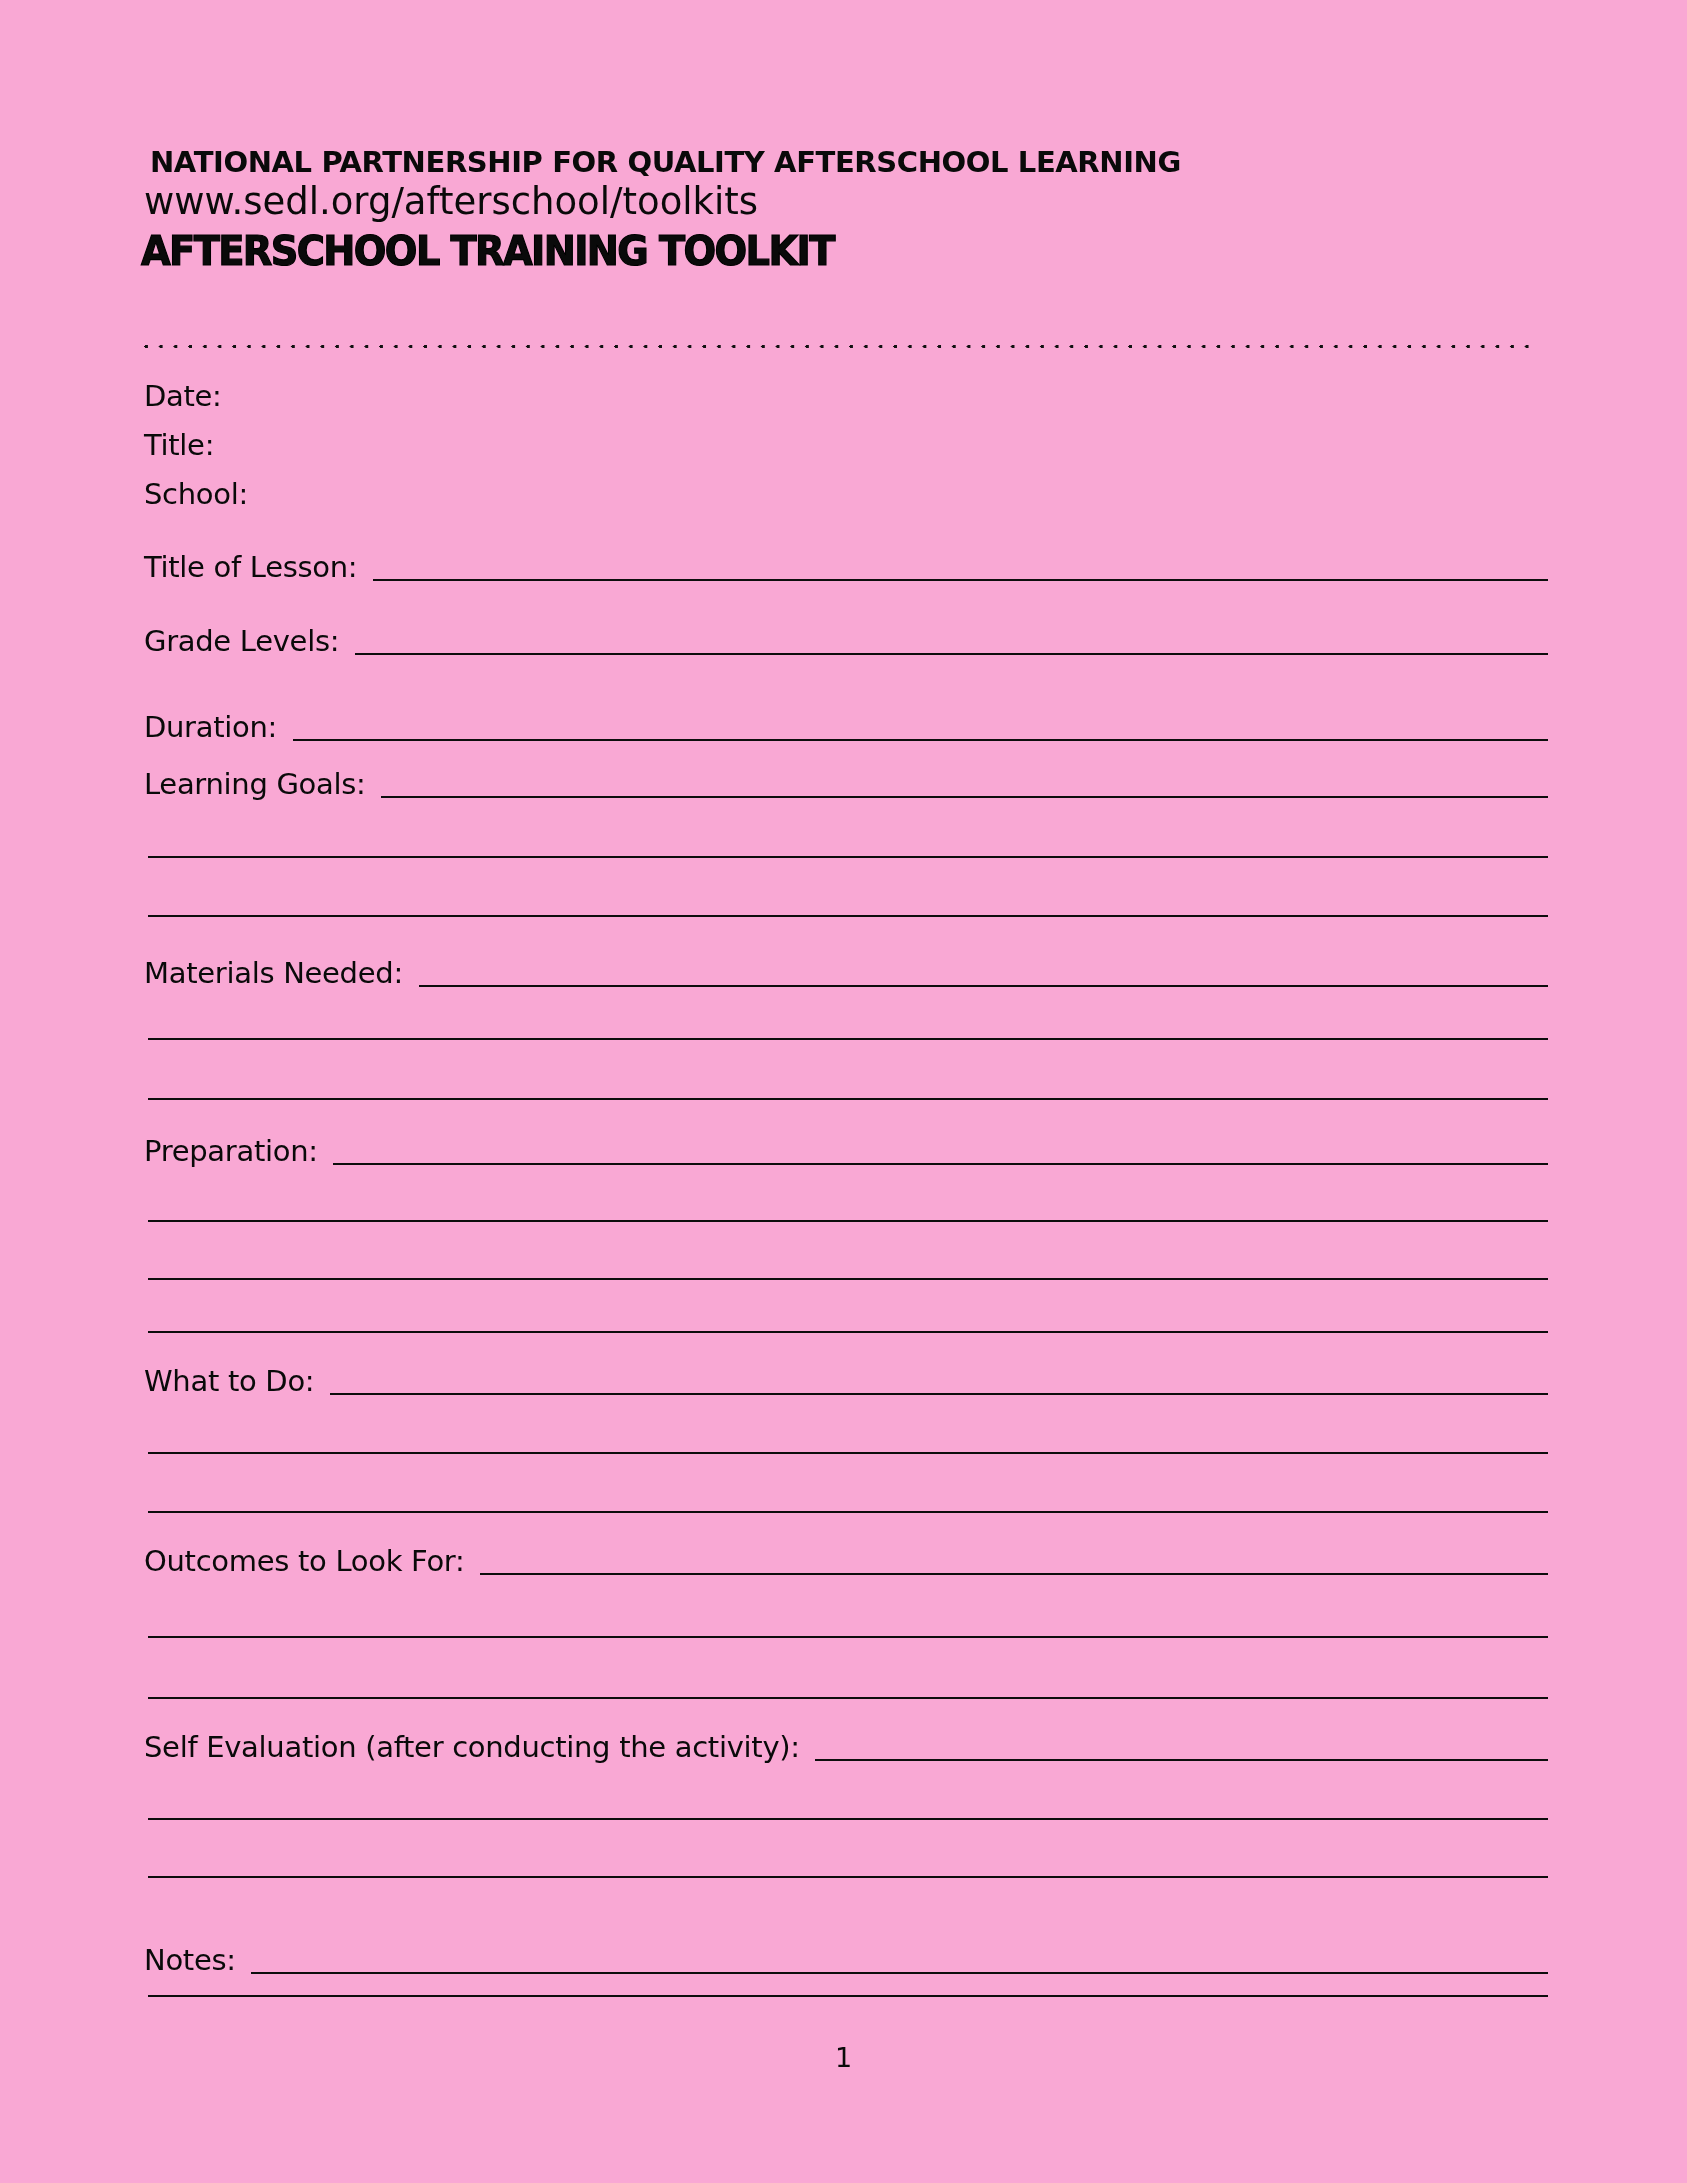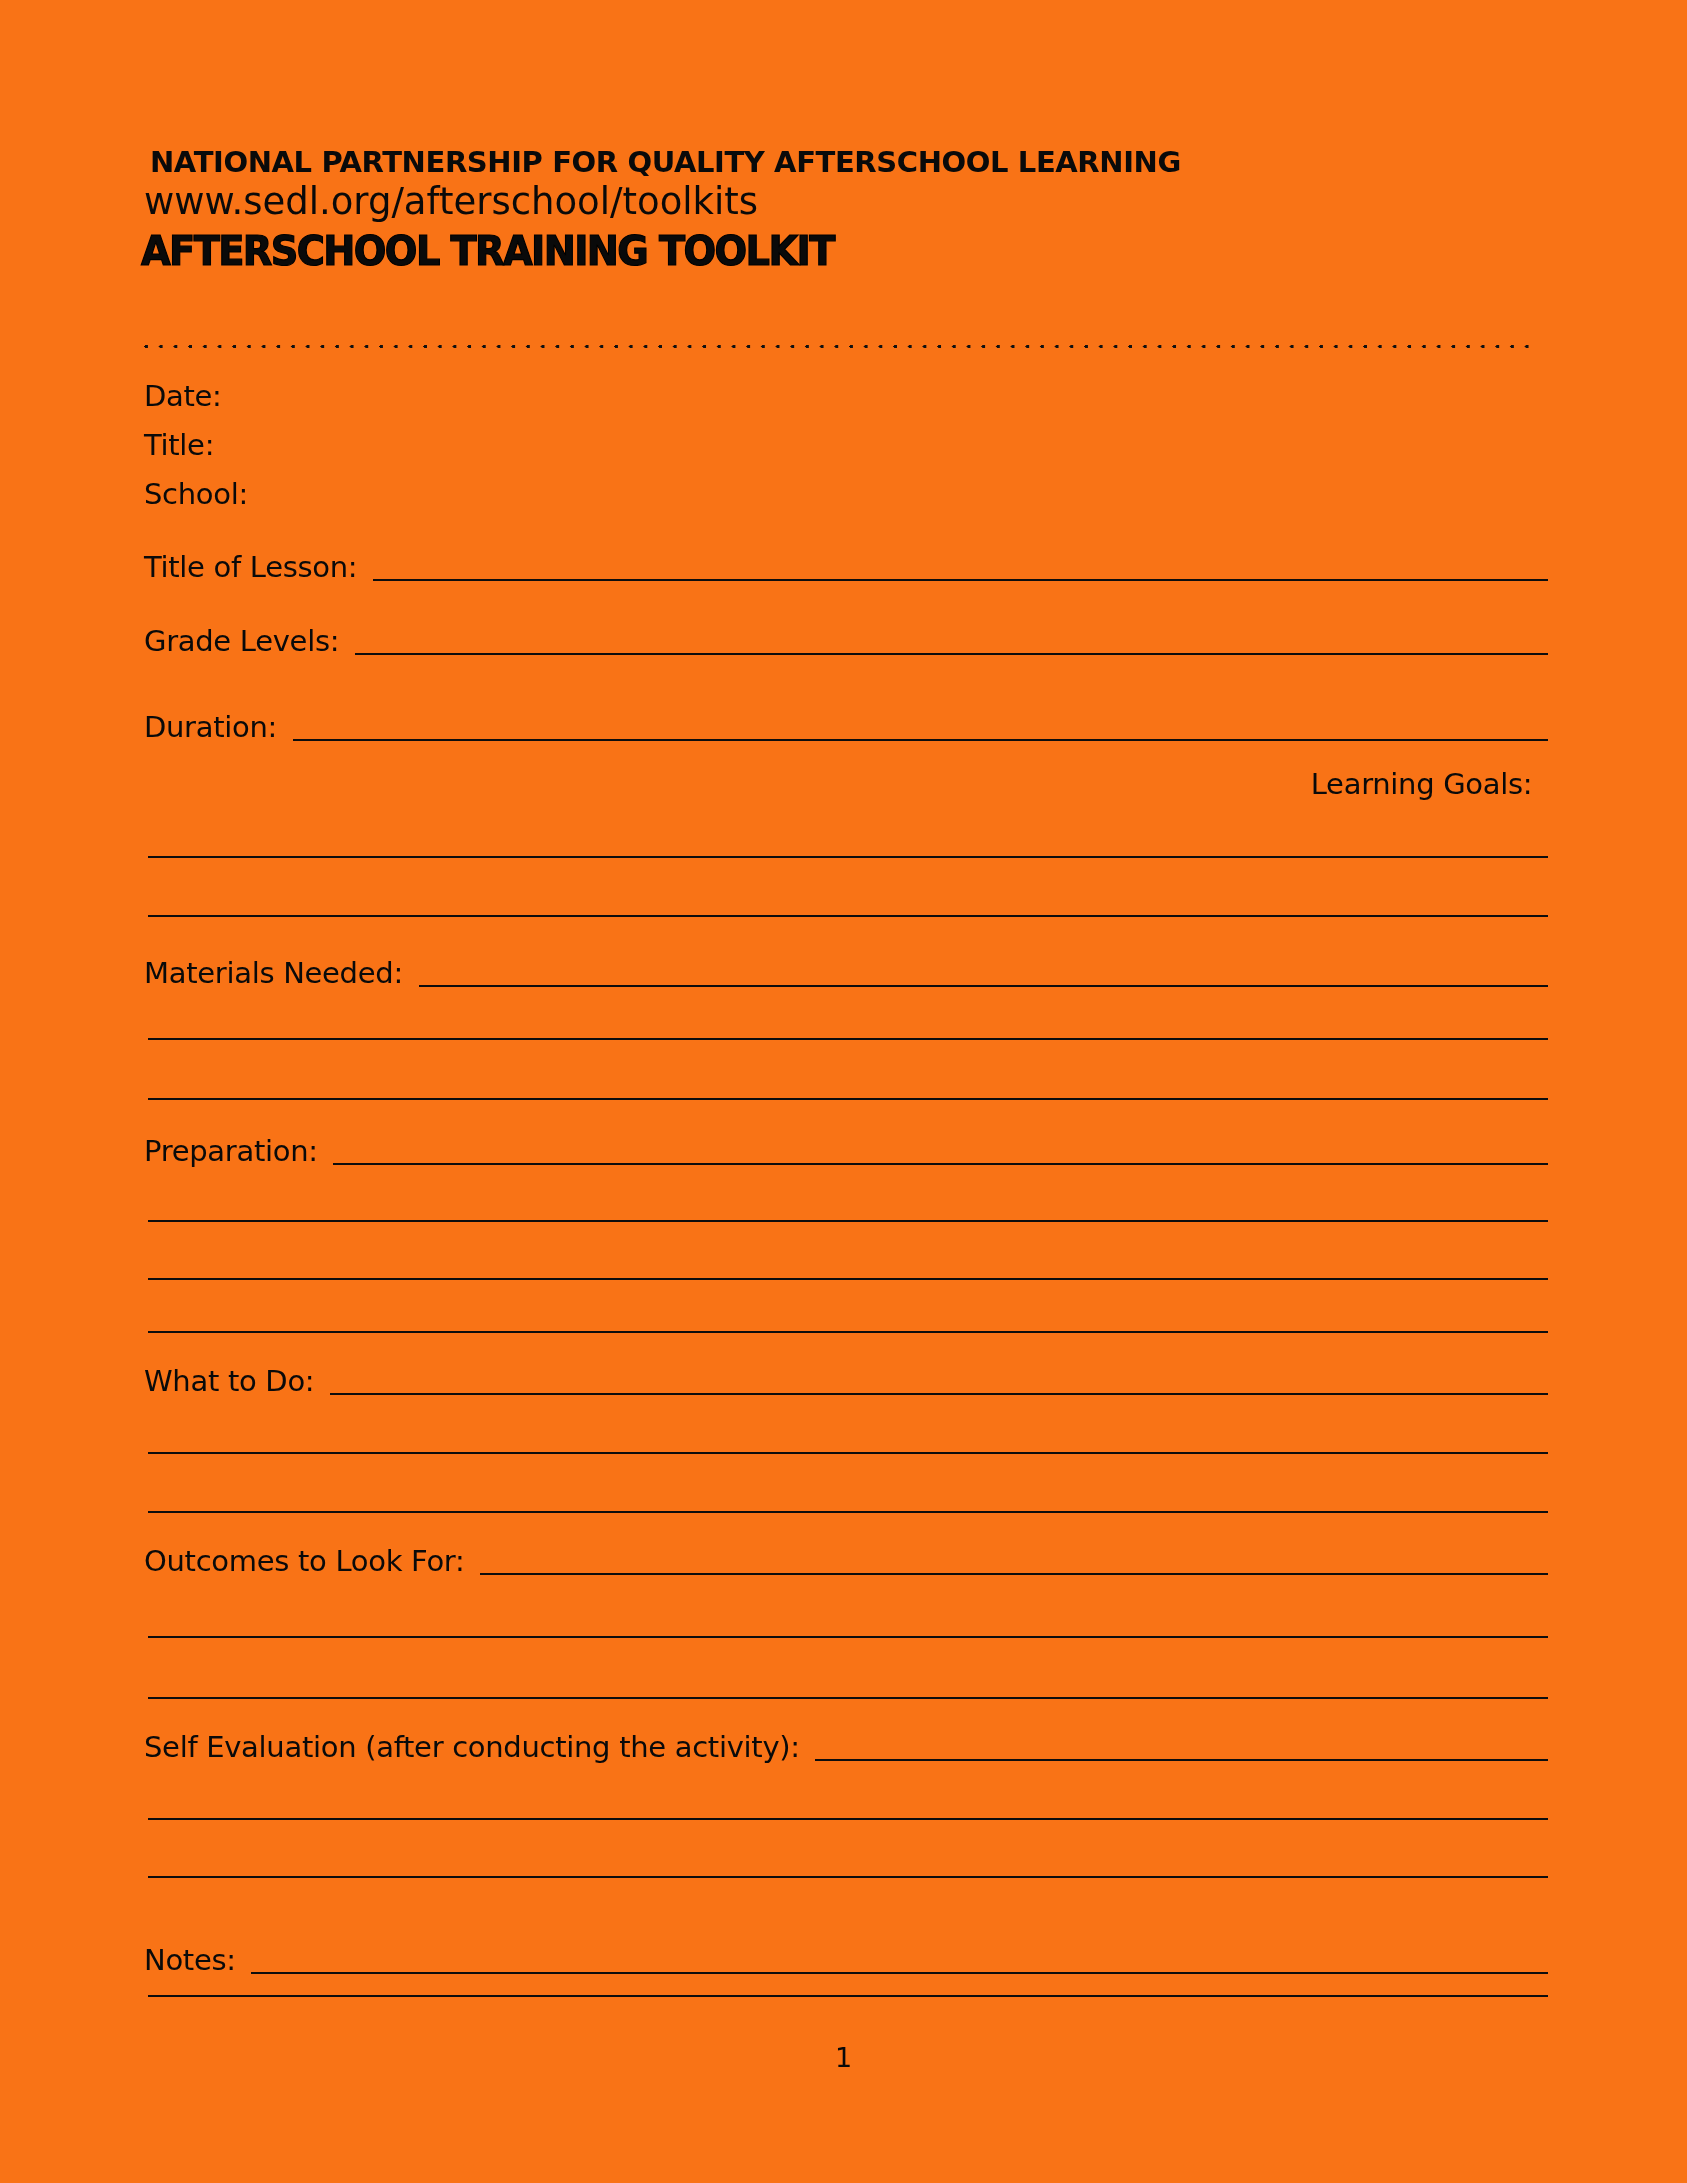--- a/index.html
+++ b/index.html
@@ -4,21 +4,21 @@
 <style>
   html, body {
     margin: 0;
     padding: 0;
     background: #ffffff;
   }
   .page {
     position: relative;
     width: 1687px;
     height: 2184px;
-    background: #f97316;
+    background: #f9a8d4;
     color: #0a0a0a;
     font-family: "DejaVu Sans", "Liberation Sans", sans-serif;
     overflow: hidden;
   }
   .org-name {
     position: absolute;
     left: 150px;
     top: 145px;
     font-size: 29px;
     font-weight: bold;
@@ -139,21 +139,21 @@
         <div class="write-line">
           <span class="field-value"></span>
         </div>
       </div>
       <div class="field-row" style="top: 709px;">
         <span class="field-label">Duration:</span>
         <div class="write-line">
           <span class="field-value"></span>
         </div>
       </div>
-      <div class="field-row" style="top: 766px; flex-direction: column;">
+      <div class="field-row" style="top: 766px;">
         <span class="field-label">Learning Goals:</span>
         <div class="write-line">
           <span class="field-value"></span>
         </div>
       </div>
       <div class="full-line" style="top: 856px;"></div>
       <div class="full-line" style="top: 915px;"></div>
       <div class="field-row" style="top: 955px;">
         <span class="field-label">Materials Needed:</span>
         <div class="write-line">

